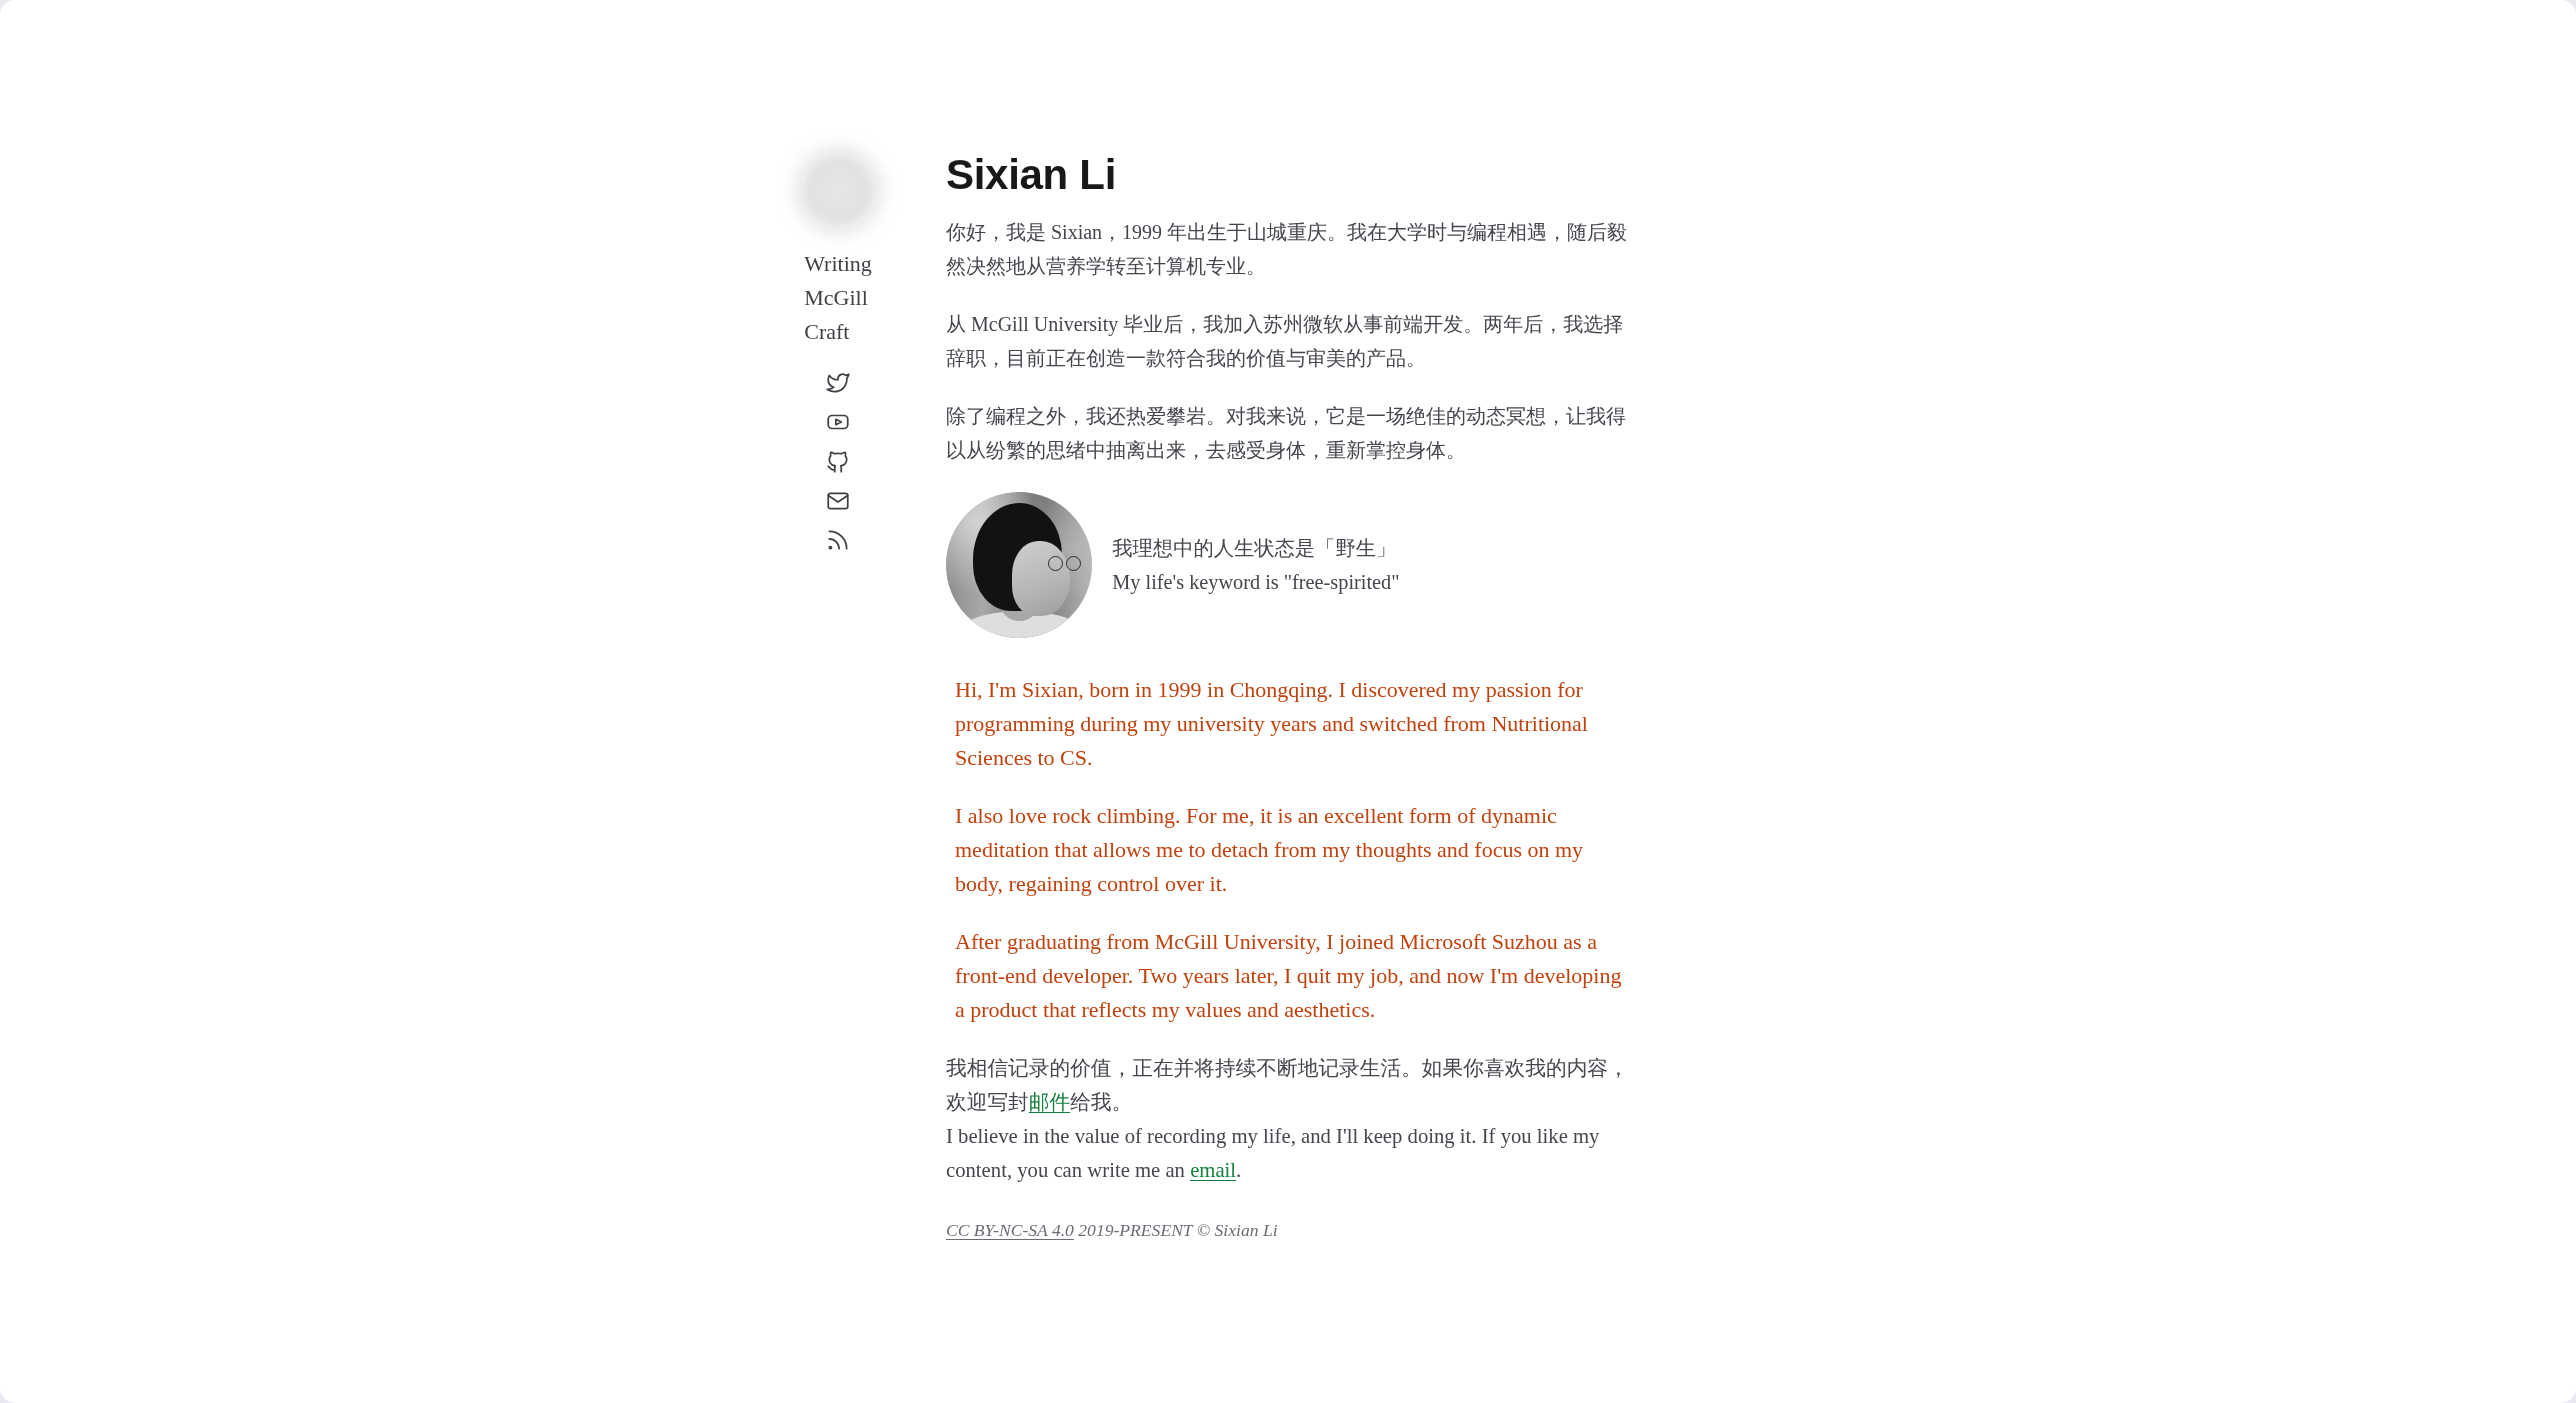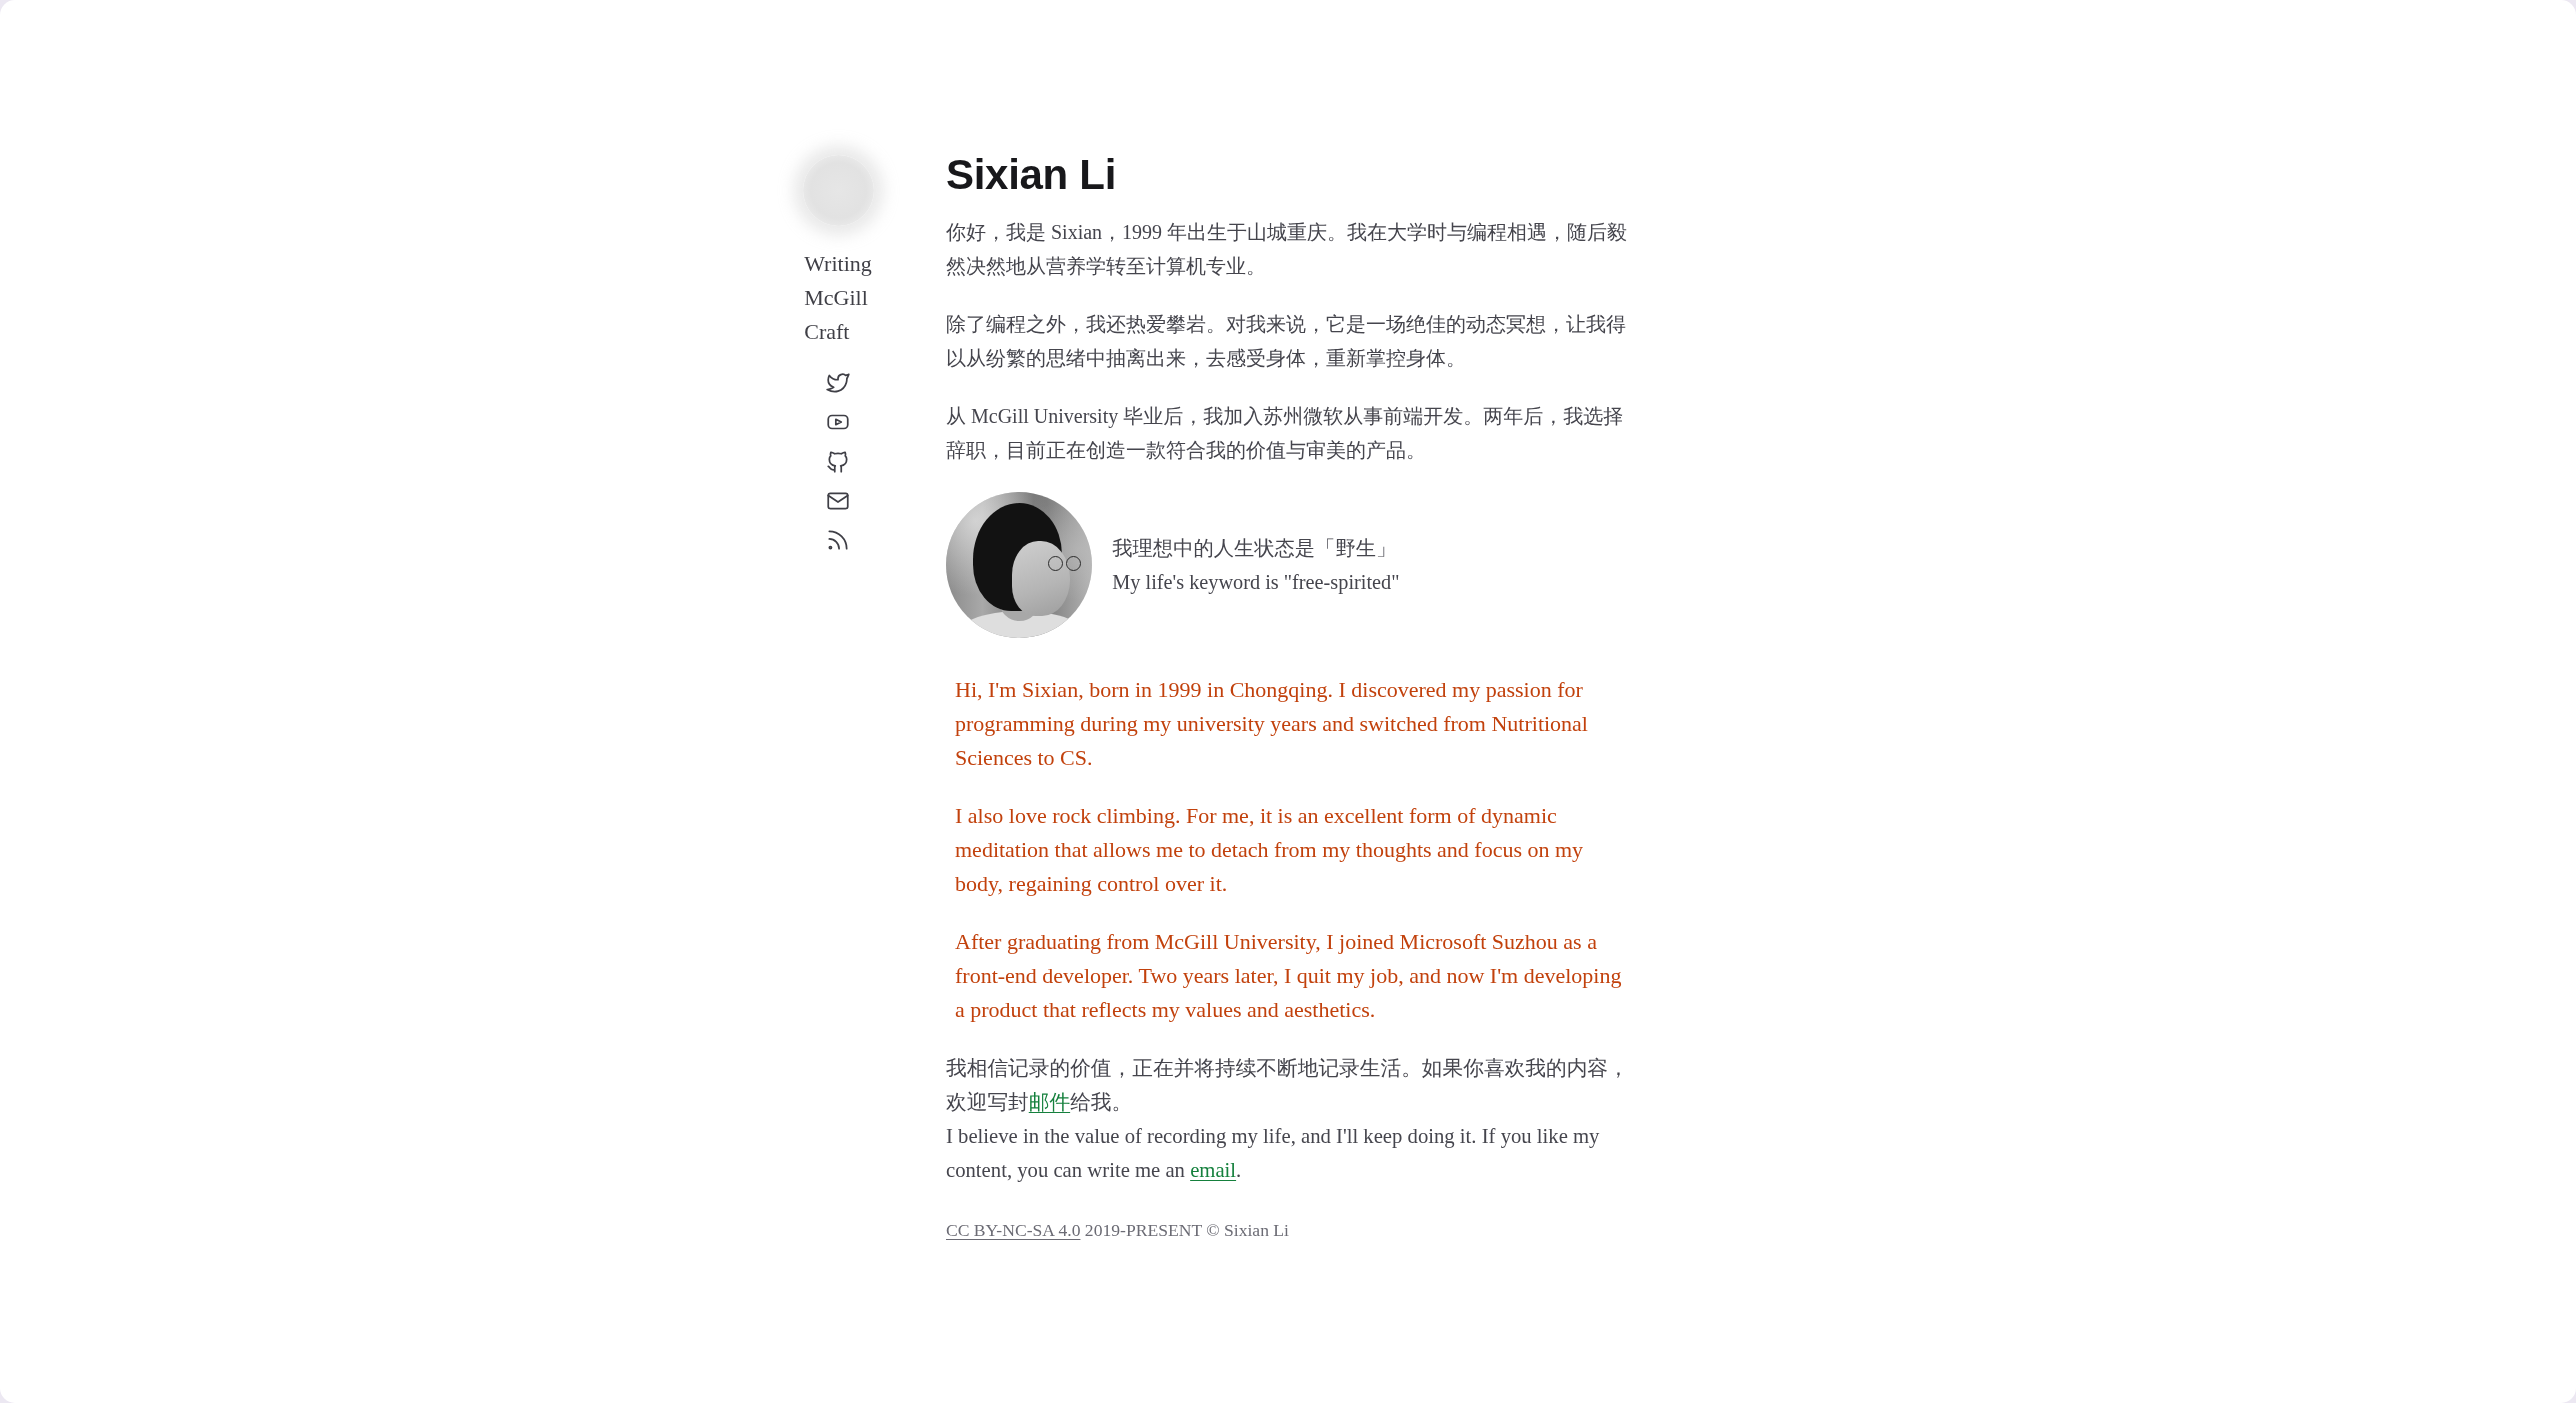--- a/index.html
+++ b/index.html
@@ -201,20 +201,21 @@
     color: #15803d;
     text-decoration: underline;
     text-underline-offset: 3.4px;
     text-decoration-thickness: 1.4px;
   }
   .footer {
     margin-top: 30px;
     font-size: 17.6px;
     line-height: 27px;
     color: #6b6b74;
+    font-style: italic;
   }
   .footer a {
     color: #6b6b74;
     text-decoration: underline;
     text-underline-offset: 2.7px;
     text-decoration-thickness: 1px;
   }
 </style>
 </head>
 <body>
@@ -262,22 +263,22 @@
           <path d="M4 11a9 9 0 0 1 9 9"></path>
         </svg>
       </a>
     </div>
   </aside>
 
   <main class="main">
     <h1 class="title">Sixian Li</h1>
 
     <p class="p-zh">你好，我是 Sixian，1999 年出生于山城重庆。我在大学时与编程相遇，随后毅然决然地从营养学转至计算机专业。</p>
+    <p class="p-zh">从 McGill University 毕业后，我加入苏州微软从事前端开发。两年后，我选择辞职，目前正在创造一款符合我的价值与审美的产品。</p>
     <p class="p-zh">除了编程之外，我还热爱攀岩。对我来说，它是一场绝佳的动态冥想，让我得以从纷繁的思绪中抽离出来，去感受身体，重新掌控身体。</p>
-    <p class="p-zh">从 McGill University 毕业后，我加入苏州微软从事前端开发。两年后，我选择辞职，目前正在创造一款符合我的价值与审美的产品。</p>
 
     <div class="quote">
       <div class="portrait">
         <div class="bg-light"></div>
         <div class="shirt"></div>
         <div class="neck"></div>
         <div class="hair"></div>
         <div class="face"></div>
         <div class="glasses">
             <span></span>

